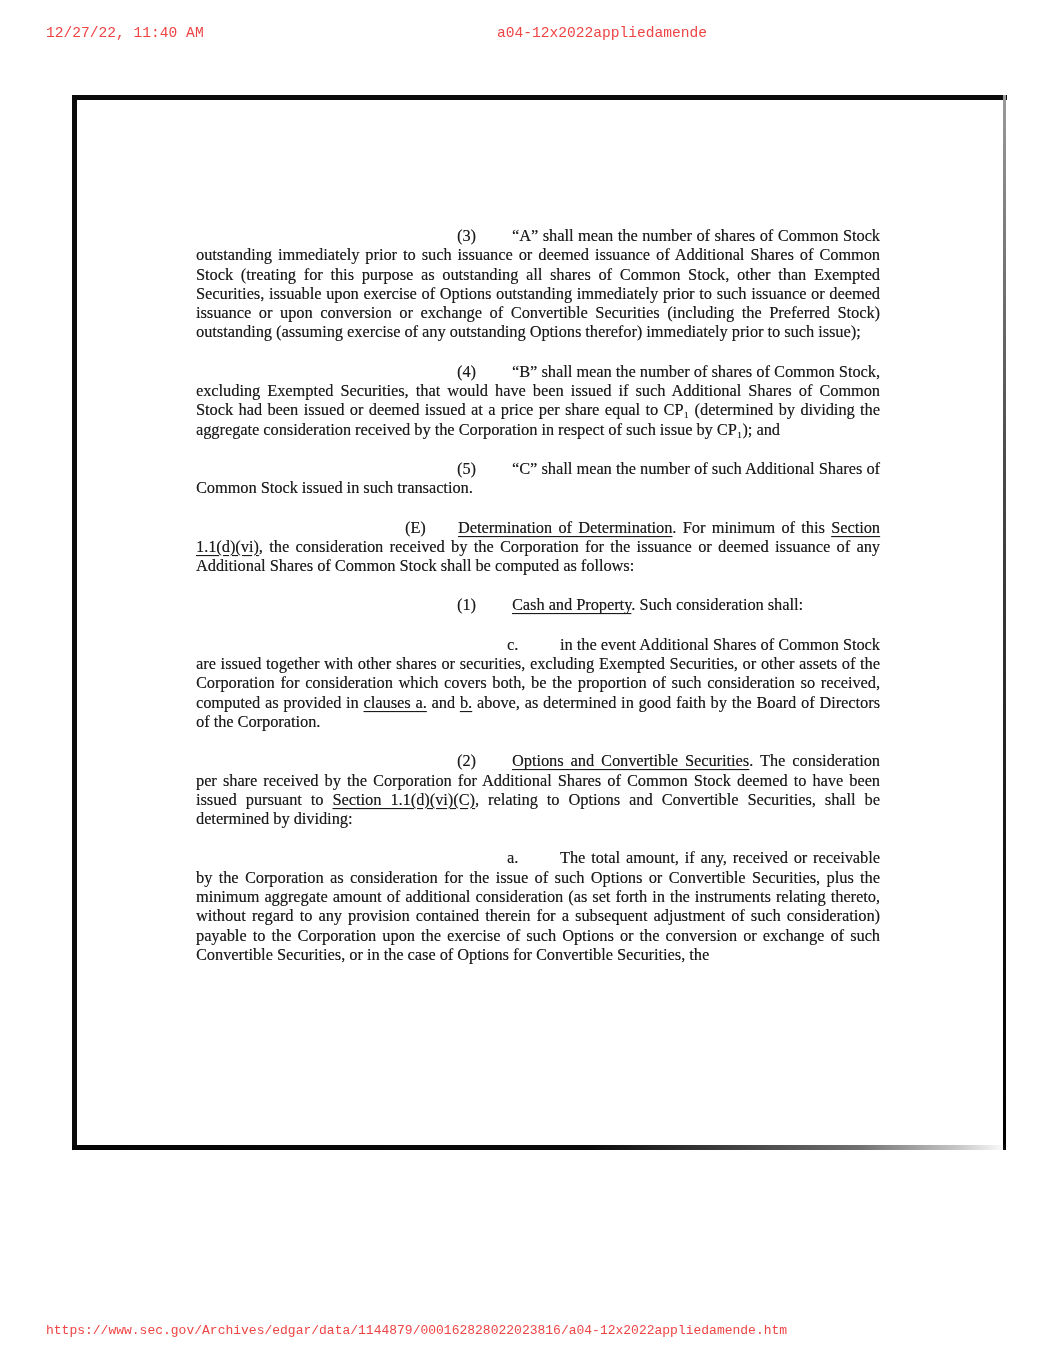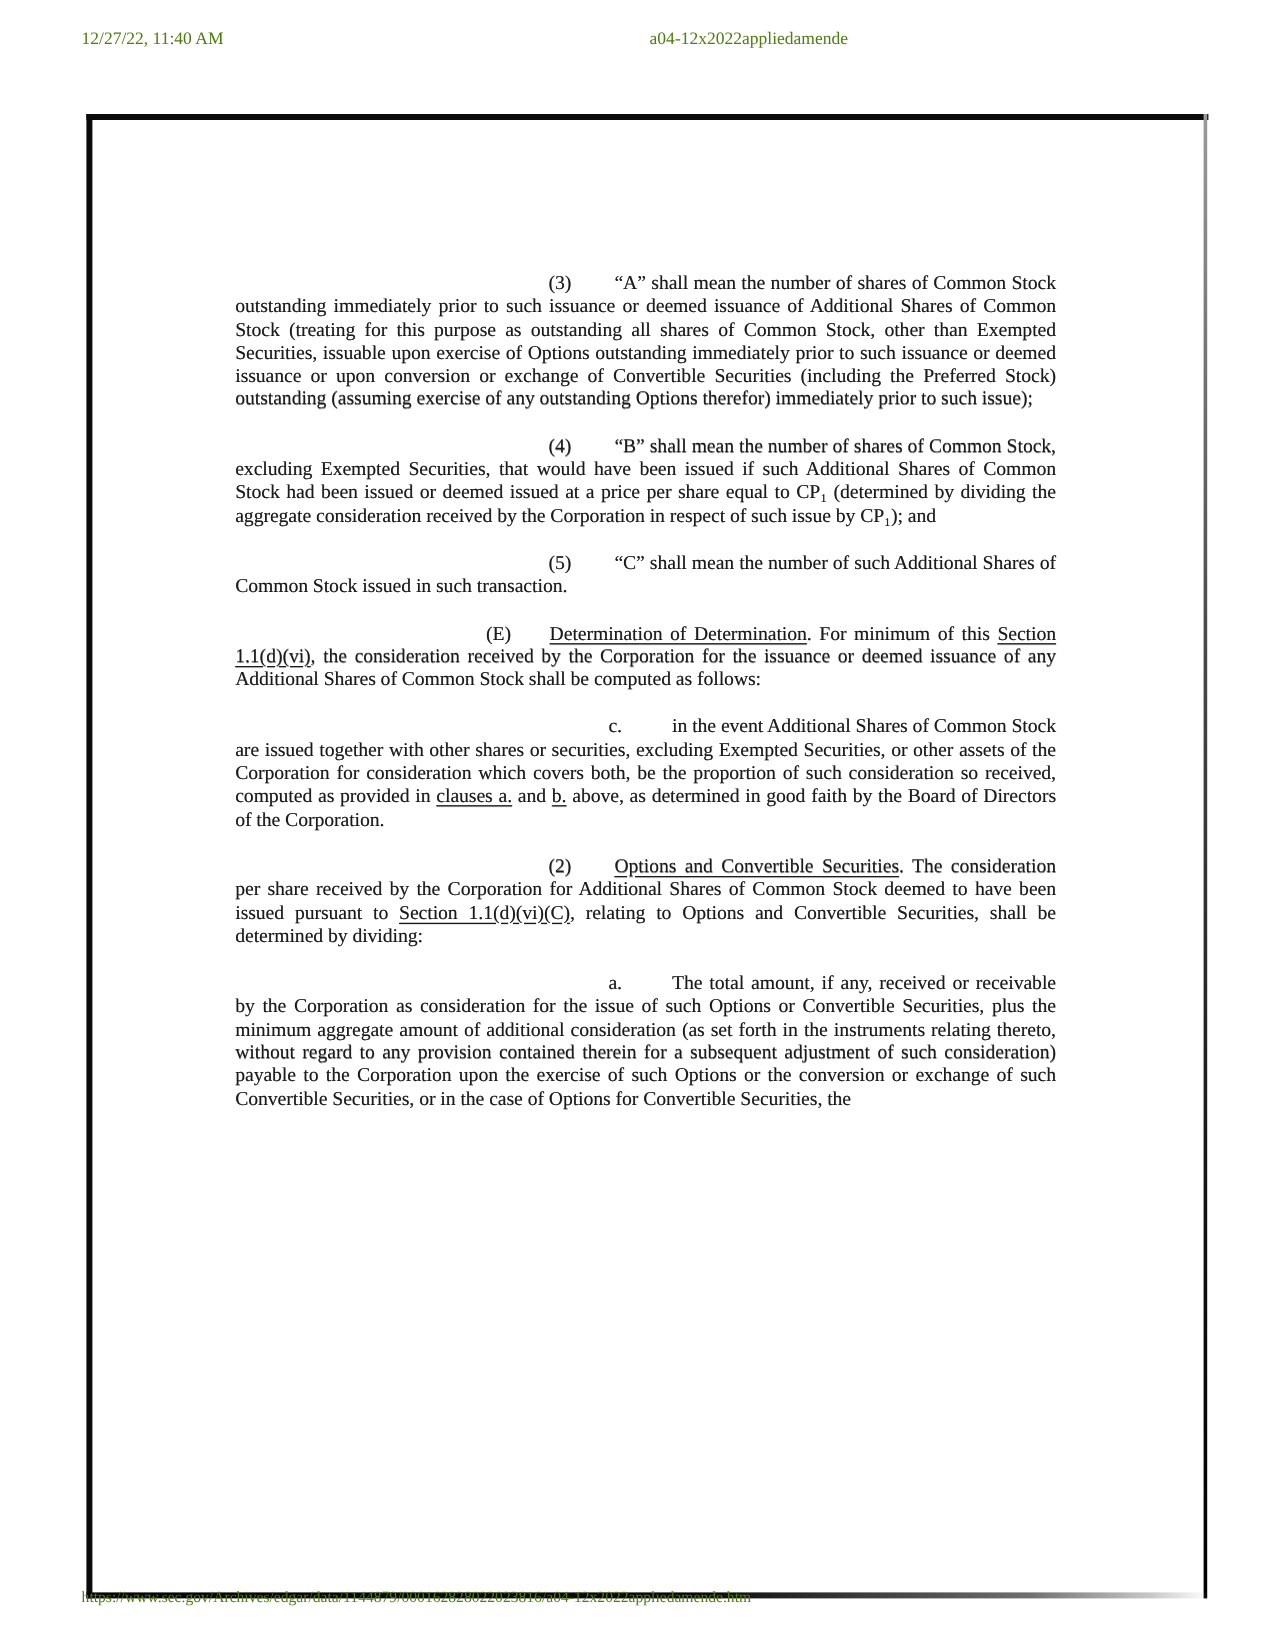--- a/index.html
+++ b/index.html
@@ -10,37 +10,36 @@
   body {
     position: relative;
     width: 1055px;
     height: 1365px;
     overflow: hidden;
   }
 
   
   .print-chrome {
     position: absolute;
-    color: #4d7c0f;
-    font-family: Liberation Serif, serif;
+    color: #ef4444;
+    font-family: Liberation Mono, monospace;
     white-space: nowrap;
-    margin-left: 22px;
   }
   .header-datetime { left: 46px; top: 25px; font-size: 14.6px; }
   .header-title    { left: 602px; top: 25px; transform: translateX(-50%); font-size: 14.6px; }
   .footer-url      { left: 46px; top: 1323px; font-size: 13px; }
   .page-number     { left: 973px; top: 1396px; font-size: 14.5px; }
 
   
   .doc-frame {
     position: absolute;
     left: 72px;
     top: 95px;
     width: 935px;
-    height: 1237px;
+    height: 1055px;
     background: #ffffff;
   }
   .edge { position: absolute; }
   .edge-top    { top: 0; left: 0; right: 0; height: 5px; background: #0b0b0b; }
   .edge-left   { top: 0; left: 0; bottom: 0; width: 5px; background: #0b0b0b; }
   .edge-right  { top: 0; right: 1px; bottom: 0; width: 3px;
                  background: linear-gradient(to bottom, #9a9a9a 0%, #4a4a4a 35%, #101010 75%, #000 100%); }
   .edge-bottom { bottom: 0; left: 0; right: 0; height: 5px;
                  background: linear-gradient(to right, #050505 0%, #0a0a0a 55%, #6f6f6f 84%, #c9c9c9 95%, rgba(255,255,255,0) 100%); }
 
@@ -81,20 +80,21 @@
   <div class="edge edge-top"></div>
   <div class="edge edge-left"></div>
   <div class="edge edge-right"></div>
   <div class="edge edge-bottom"></div>
 
   <div class="text-col">
       <p class="lvl2"><span class="p-label">(3)</span><span class="p-body"><span>“A” shall mean the number of shares of Common Stock outstanding immediately prior to such issuance or deemed issuance of Additional Shares of Common Stock (treating for this purpose as outstanding all shares of Common Stock, other than Exempted Securities, issuable upon exercise of Options outstanding immediately prior to such issuance or deemed issuance or upon conversion or exchange of Convertible Securities (including the Preferred Stock) outstanding (assuming exercise of any outstanding Options therefor) immediately prior to such issue);</span></span></p>
       <p class="lvl2"><span class="p-label">(4)</span><span class="p-body"><span>“B” shall mean the number of shares of Common Stock, excluding Exempted Securities, that would have been issued if such Additional Shares of Common Stock had been issued or deemed issued at a price per share equal to CP₁ (determined by dividing the aggregate consideration received by the Corporation in respect of such issue by CP₁); and</span></span></p>
       <p class="lvl2"><span class="p-label">(5)</span><span class="p-body"><span>“C” shall mean the number of such Additional Shares of Common Stock issued in such transaction.</span></span></p>
       <p class="lvl1"><span class="p-label">(E)</span><span class="p-body"><span class="u">Determination of Determination</span><span>. For minimum of this </span><span class="u">Section 1.1(d)(vi)</span><span>, the consideration received by the Corporation for the issuance or deemed issuance of any Additional Shares of Common Stock shall be computed as follows:</span></span></p>
+      <p class="lvl2"><span class="p-label">(1)</span><span class="p-body"><span class="u">Cash and Property</span><span>. Such consideration shall:</span></span></p>
       <p class="lvl3"><span class="p-label">c.</span><span class="p-body"><span>in the event Additional Shares of Common Stock are issued together with other shares or securities, excluding Exempted Securities, or other assets of the Corporation for consideration which covers both, be the proportion of such consideration so received, computed as provided in </span><span class="u">clauses a.</span><span> and </span><span class="u">b.</span><span> above, as determined in good faith by the Board of Directors of the Corporation.</span></span></p>
       <p class="lvl2"><span class="p-label">(2)</span><span class="p-body"><span class="u">Options and Convertible Securities</span><span>. The consideration per share received by the Corporation for Additional Shares of Common Stock deemed to have been issued pursuant to </span><span class="u">Section 1.1(d)(vi)(C)</span><span>, relating to Options and Convertible Securities, shall be determined by dividing:</span></span></p>
       <p class="lvl3"><span class="p-label">a.</span><span class="p-body"><span>The total amount, if any, received or receivable by the Corporation as consideration for the issue of such Options or Convertible Securities, plus the minimum aggregate amount of additional consideration (as set forth in the instruments relating thereto, without regard to any provision contained therein for a subsequent adjustment of such consideration) payable to the Corporation upon the exercise of such Options or the conversion or exchange of such Convertible Securities, or in the case of Options for Convertible Securities, the</span></span></p>
     </div>
 </div>
 
 <div class="print-chrome footer-url">https://www.sec.gov/Archives/edgar/data/1144879/000162828022023816/a04-12x2022appliedamende.htm</div>
 <div class="print-chrome page-number">94</div>
 
 </body></html>

